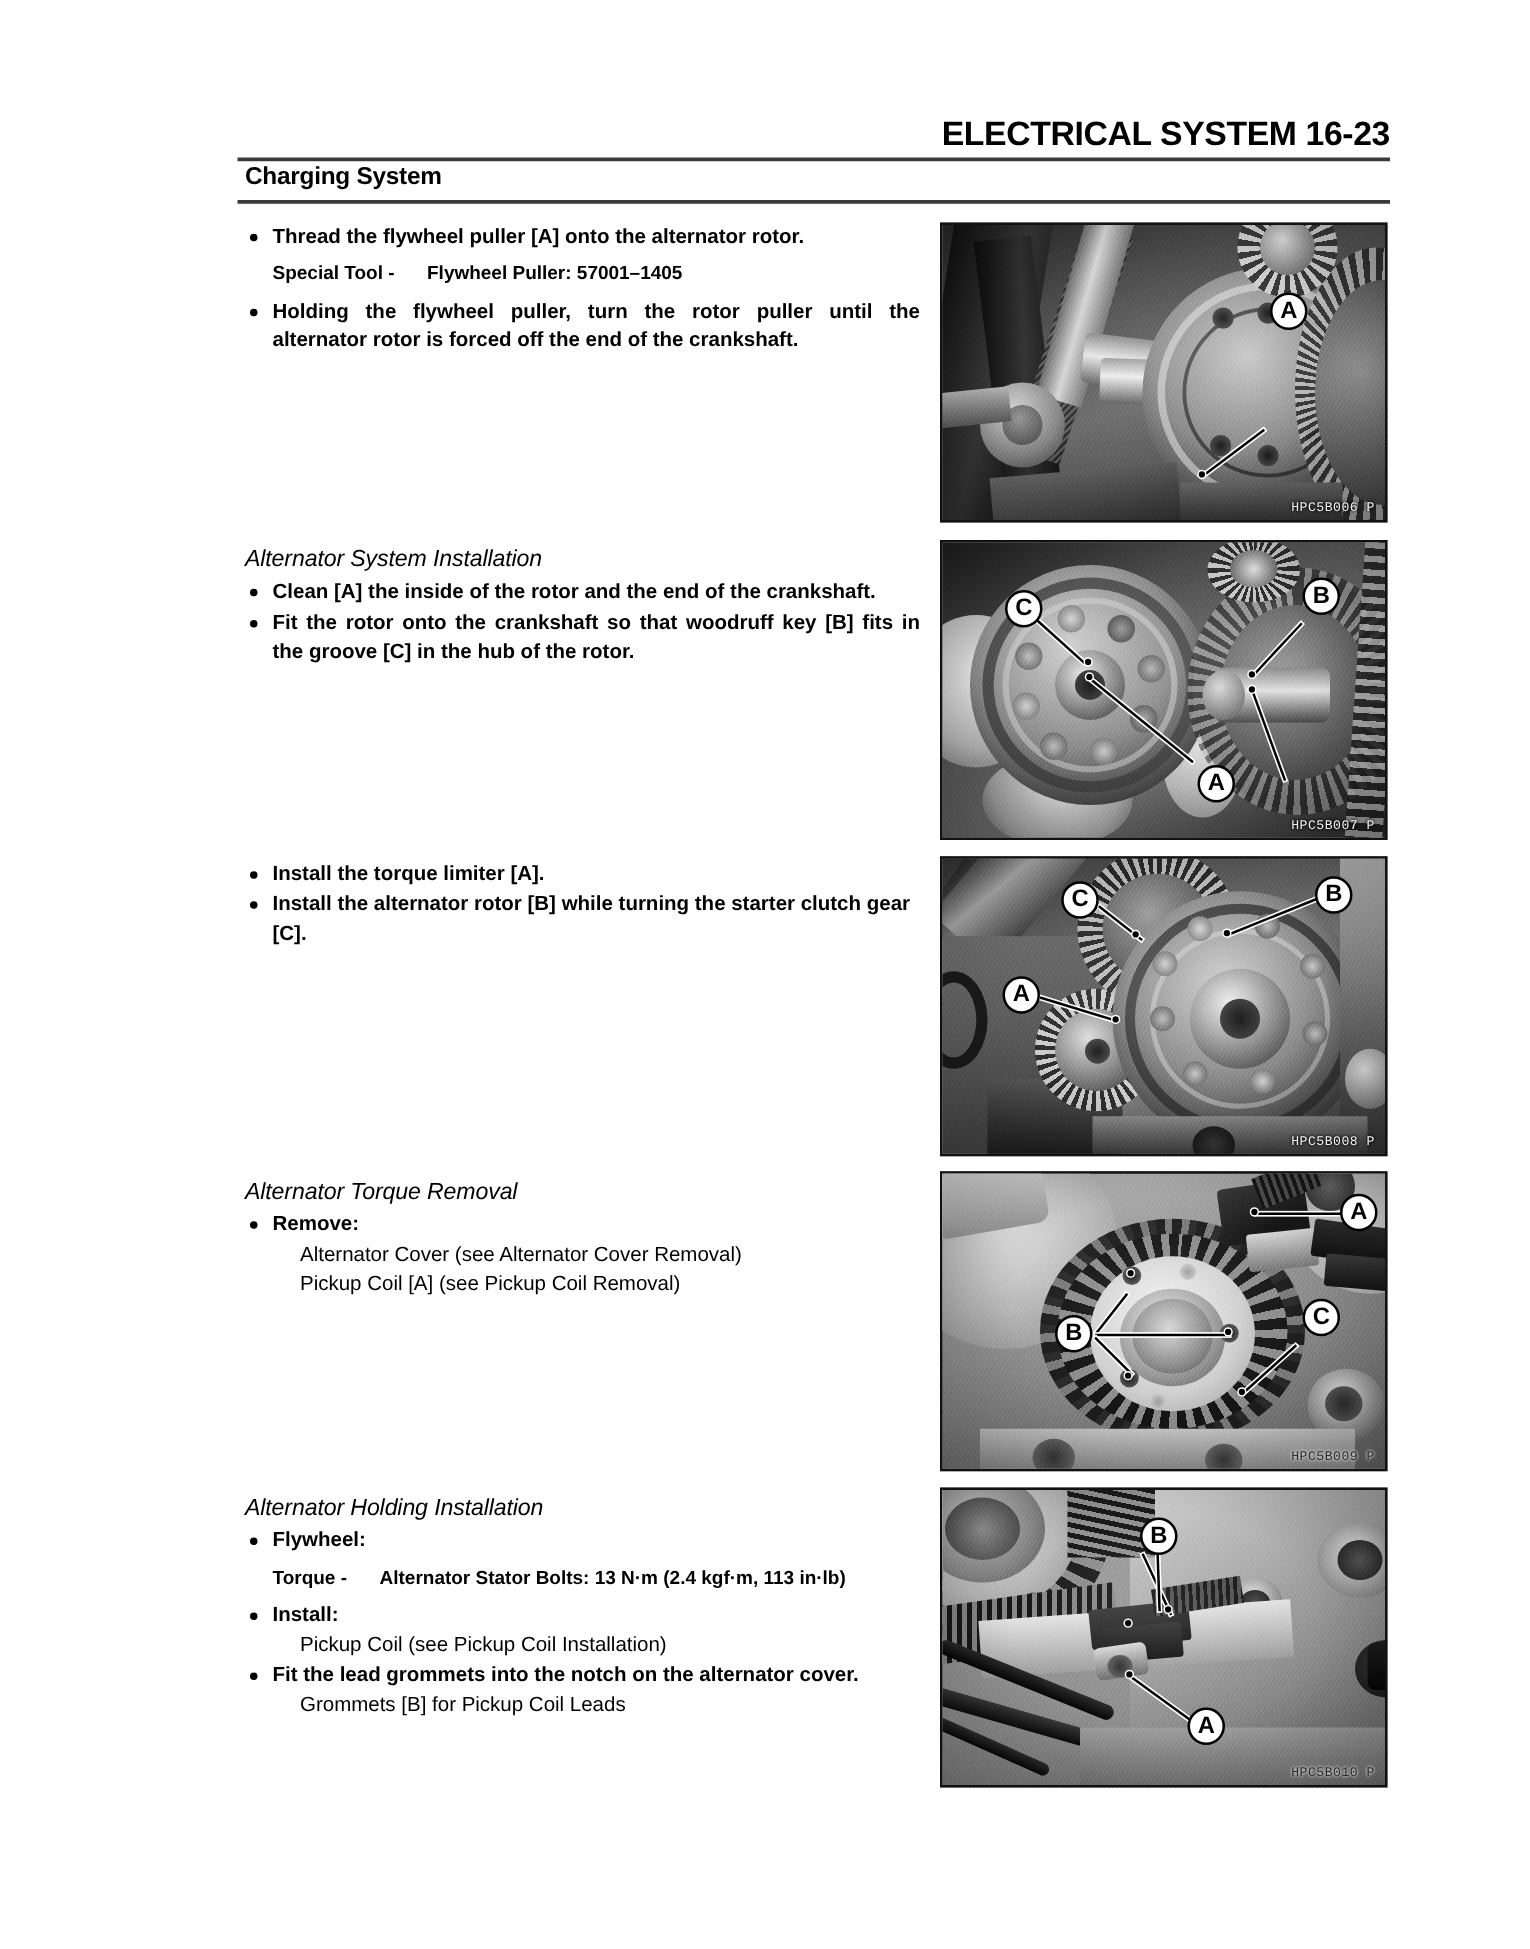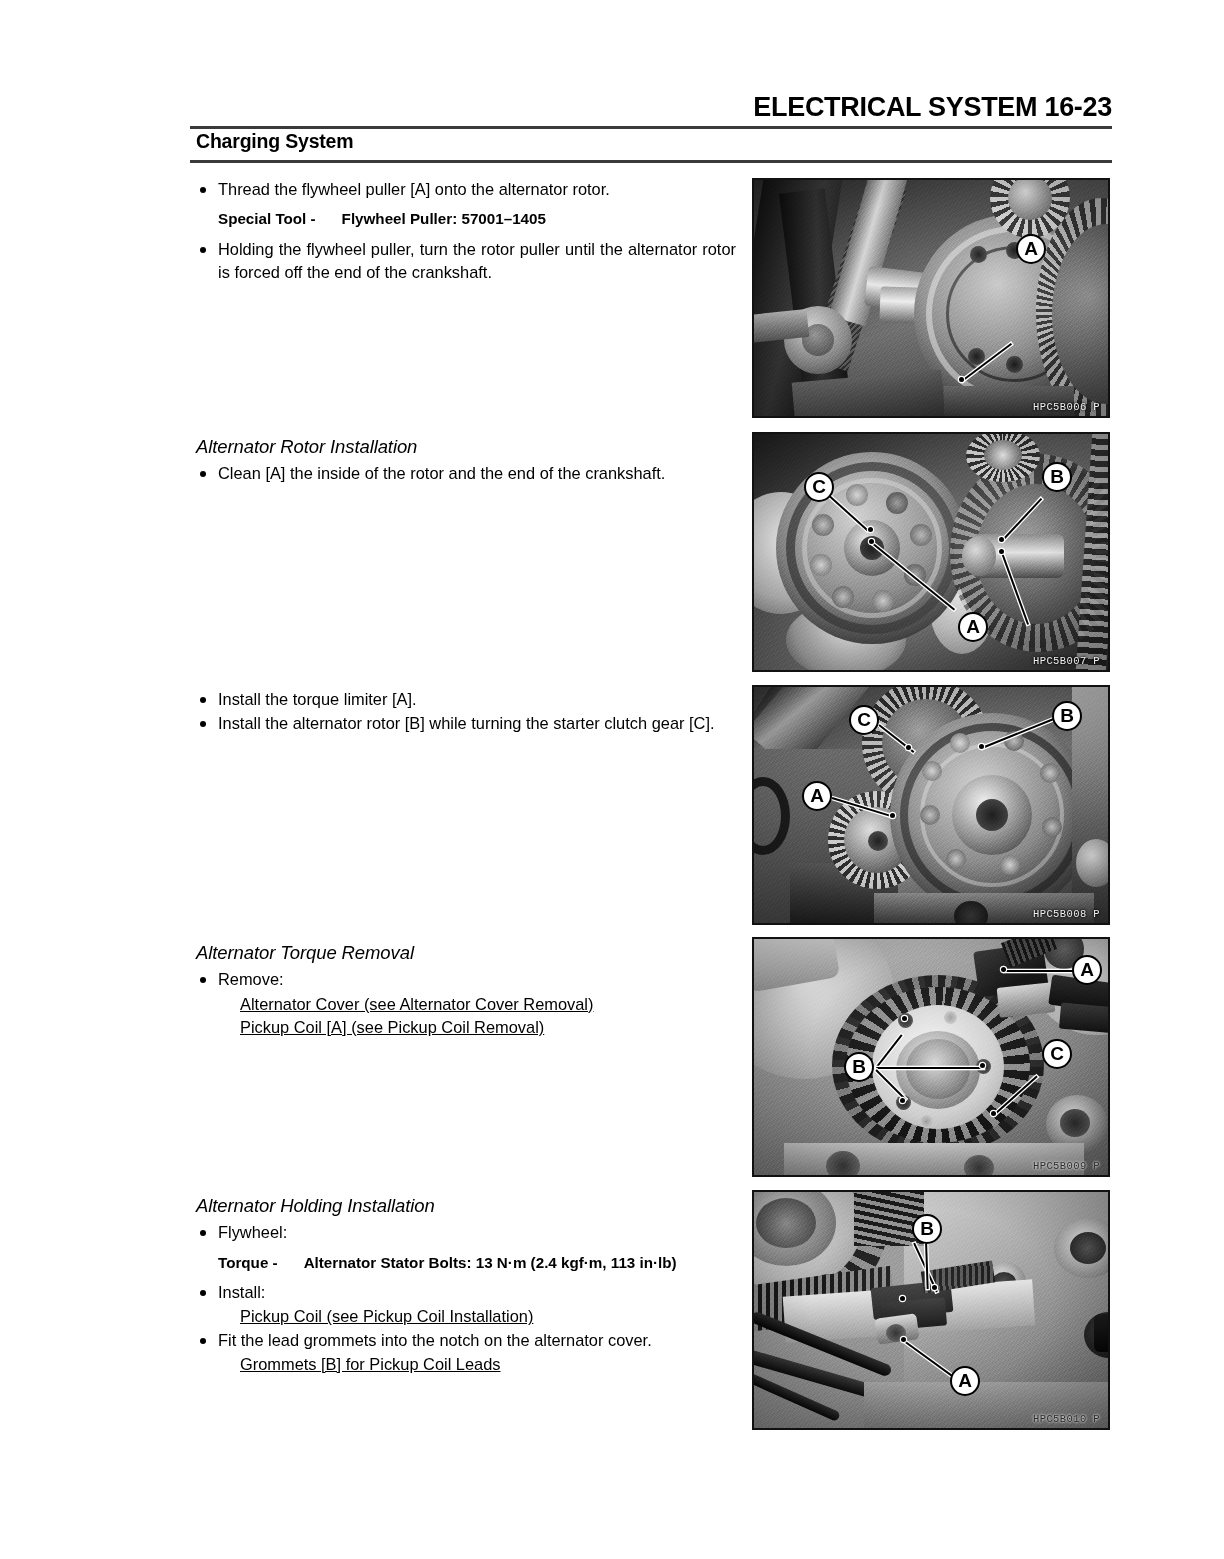--- a/index.html
+++ b/index.html
@@ -58,33 +58,34 @@
     left: 196px;
     width: 540px;
     font-size: 16.4px;
     line-height: 1.42;
   }
 
   .bullet-item {
     position: relative;
     padding-left: 22px;
     margin: 0 0 1px 0;
+    font-weight: bold;
   }
   .bullet-item::before {
     content: "";
     position: absolute;
     left: 4px;
     top: 9px;
     width: 6px;
     height: 6px;
     border-radius: 50%;
     background: #000;
   }
   .justified { text-align: justify; text-align-last: left; }
-  .indent-1 { padding-left: 44px; margin: 0; text-decoration: underline; }
+  .indent-1 { padding-left: 44px; margin: 0; }
   .spec {
     font-weight: bold;
     font-size: 15.2px;
     padding-left: 22px;
     margin: 7px 0 8px 0;
   }
   .spec .spec-sep { display: inline-block; width: 26px; }
 
   .sub-head {
     font-style: italic;
@@ -227,22 +228,23 @@
   <div class="col" style="top:178px;">
     <div class="bullet-item">Thread the flywheel puller [A] onto the alternator rotor.</div>
     <div class="spec">
       <span>Special Tool -</span><span class="spec-sep"></span><span>Flywheel Puller: 57001–1405</span>
     </div>
     <div class="bullet-item justified">Holding the flywheel puller, turn the rotor puller until the alternator rotor is forced off the end of the crankshaft.</div>
   </div>
 
 
   <div class="col" style="top:434px;">
-    <div class="sub-head">Alternator Rotor Installation</div>
+    <div class="sub-head">Alternator System Installation</div>
     <div class="bullet-item">Clean [A] the inside of the rotor and the end of the crankshaft.</div>
+    <div class="bullet-item justified">Fit the rotor onto the crankshaft so that woodruff key [B] fits in the groove [C] in the hub of the rotor.</div>
   </div>
 
   <div class="col" style="top:688px;">
     <div class="bullet-item">Install the torque limiter [A].</div>
     <div class="bullet-item">Install the alternator rotor [B] while turning the starter clutch gear [C].</div>
   </div>
 
   <div class="col" style="top:940px;">
     <div class="sub-head">Alternator Torque Removal</div>
     <div class="bullet-item">Remove:</div>

